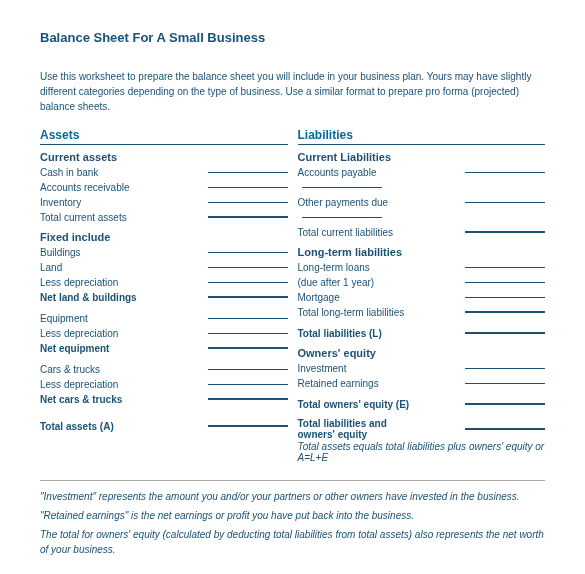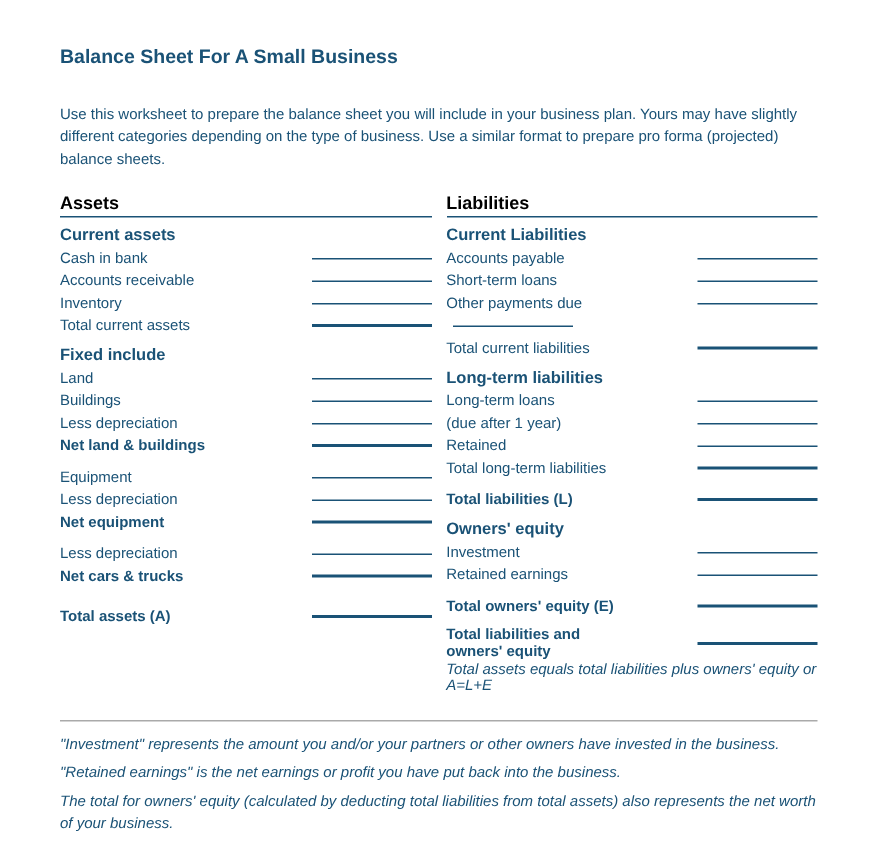--- a/index.html
+++ b/index.html
@@ -34,21 +34,21 @@
     .columns {
       display: flex;
       gap: 10px;
     }
     .col {
       flex: 1;
     }
     .col-header {
       font-size: 12px;
       font-weight: bold;
-      color: #000000;
+      color: #0369a1;
       border-bottom: 1.5px solid #1a5276;
       padding-bottom: 2px;
       margin-bottom: 6px;
     }
     .section-header {
       font-weight: bold;
       font-size: 11px;
       margin-top: 0;
       margin-bottom: 2px;
       color: #1a5276;
@@ -119,28 +119,28 @@
       </div>
       <div class="row">
         <span class="row-label">Total current assets</span>
         <div class="line double"></div>
       </div>
 
       <div class="spacer"></div>
 
       <div class="section-header">Fixed include</div>
       <div class="row">
+        <span class="row-label">Buildings</span>
+        <div class="line"></div>
+      </div>
+      <div class="row">
         <span class="row-label">Land</span>
         <div class="line"></div>
       </div>
       <div class="row">
-        <span class="row-label">Buildings</span>
-        <div class="line"></div>
-      </div>
-      <div class="row">
         <span class="row-label">Less depreciation</span>
         <div class="line"></div>
       </div>
       <div class="row">
         <span class="row-label bold">Net land &amp; buildings</span>
         <div class="line double"></div>
       </div>
 
       <div class="spacer"></div>
 
@@ -152,20 +152,24 @@
         <span class="row-label">Less depreciation</span>
         <div class="line"></div>
       </div>
       <div class="row">
         <span class="row-label bold">Net equipment</span>
         <div class="line double"></div>
       </div>
 
       <div class="spacer"></div>
 
+      <div class="row">
+        <span class="row-label">Cars &amp; trucks</span>
+        <div class="line"></div>
+      </div>
       <div class="row">
         <span class="row-label">Less depreciation</span>
         <div class="line"></div>
       </div>
       <div class="row">
         <span class="row-label bold">Net cars &amp; trucks</span>
         <div class="line double"></div>
       </div>
 
       <div class="spacer"></div>
@@ -179,21 +183,20 @@
 
     <div class="col">
       <div class="col-header">Liabilities</div>
 
       <div class="section-header">Current Liabilities</div>
       <div class="row">
         <span class="row-label">Accounts payable</span>
         <div class="line"></div>
       </div>
       <div class="row">
-        <span class="row-label">Short-term loans</span>
         <div class="line"></div>
       </div>
       <div class="row">
         <span class="row-label">Other payments due</span>
         <div class="line"></div>
       </div>
       <div class="row">
         <div class="line"></div>
       </div>
       <div class="row">
@@ -206,21 +209,21 @@
       <div class="section-header">Long-term liabilities</div>
       <div class="row">
         <span class="row-label">Long-term loans</span>
         <div class="line"></div>
       </div>
       <div class="row">
         <span class="row-label">(due after 1 year)</span>
         <div class="line"></div>
       </div>
       <div class="row">
-        <span class="row-label">Retained</span>
+        <span class="row-label">Mortgage</span>
         <div class="line"></div>
       </div>
       <div class="row">
         <span class="row-label">Total long-term liabilities</span>
         <div class="line double"></div>
       </div>
 
       <div class="spacer"></div>
 
       <div class="row">

